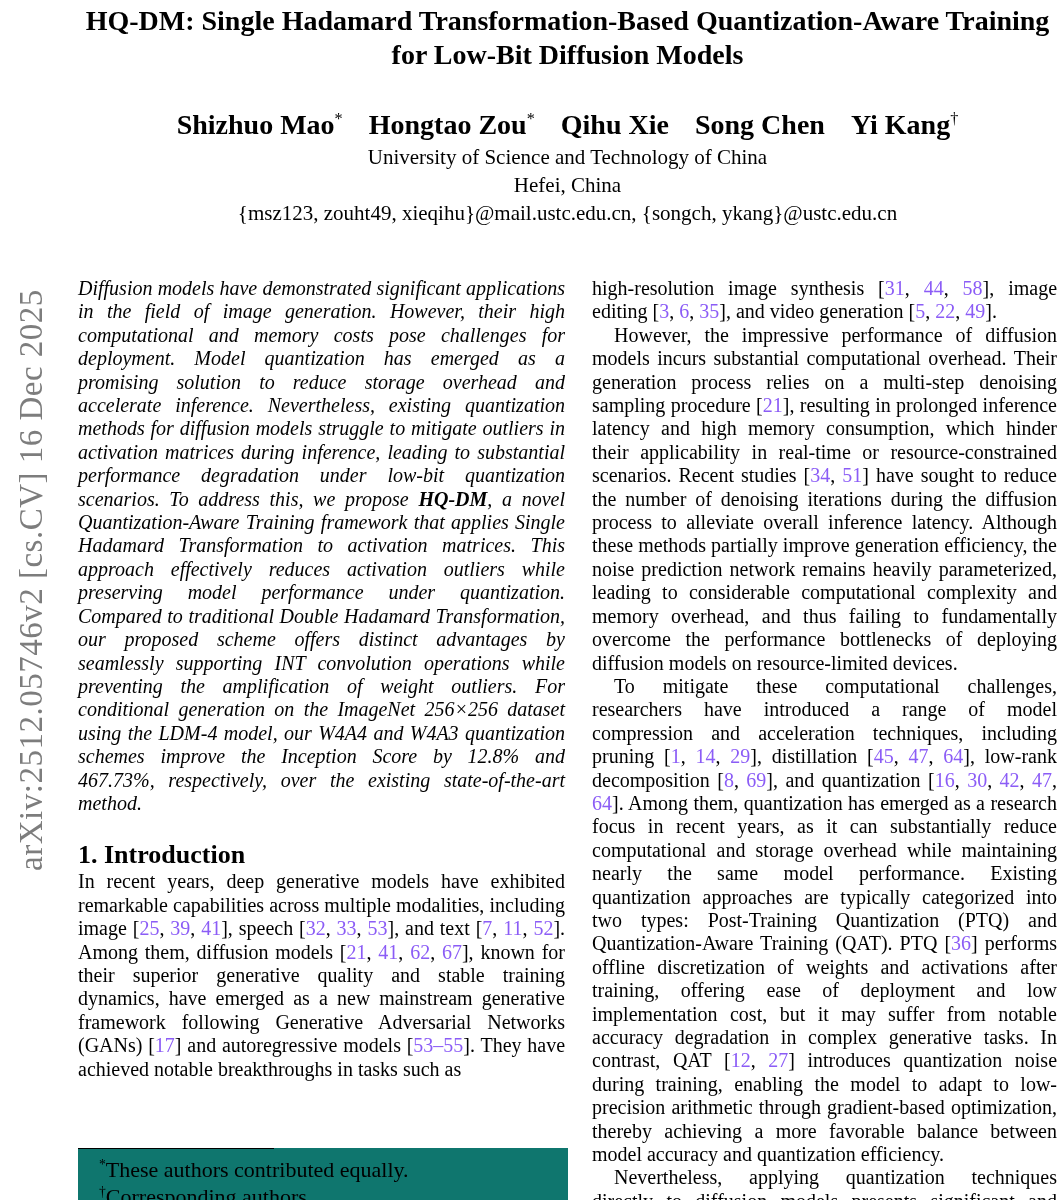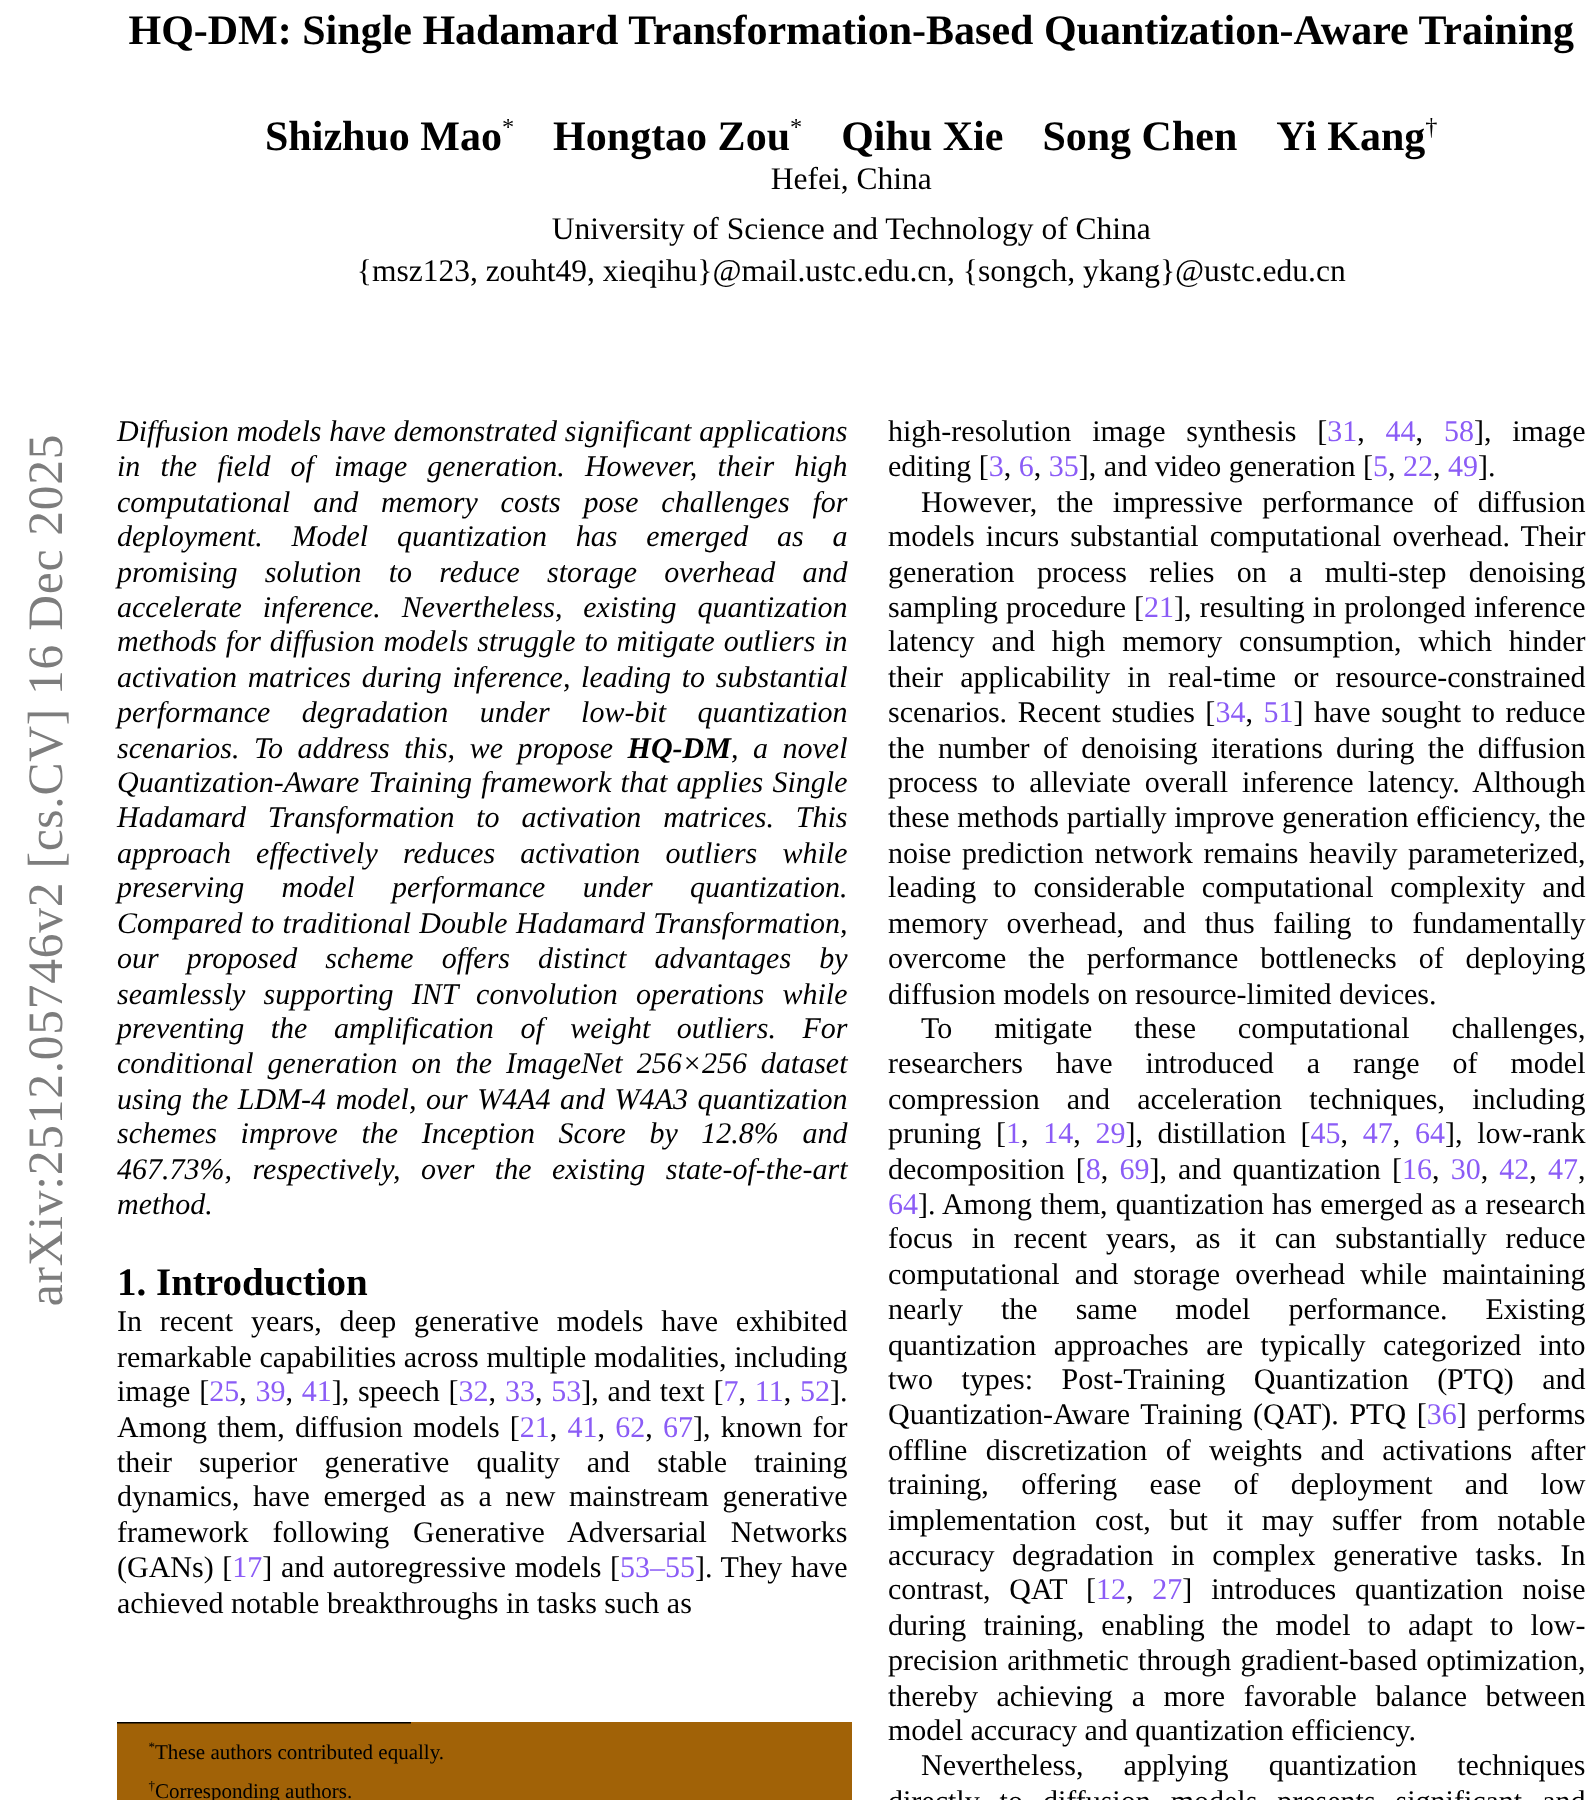--- a/index.html
+++ b/index.html
@@ -57,45 +57,46 @@
     hyphens: auto; -webkit-hyphens: auto;
   }
   .abstract-par { font-style: italic; }
   .indent { text-indent: 22px; }
   .cite { color: #8b5cf6; }
   .strong-em { font-weight: bold; }
 
   .footnotes {
     position: absolute; left: 78px; top: 1148px;
     width: 490px; height: 52px;
-    background: #a16207;
-    font-size: 14px; line-height: 21.5px;
+    background: #0f766e;
+    font-size: 22px; line-height: 21.5px;
   }
   .fn-rule { width: 196px; border-top: 1.6px solid #000; margin-bottom: 5px; }
   .footnote { padding-left: 21px; }
   .footnote sup { font-size: 0.62em; }
 </style>
 </head>
 <body>
 
 <div class="page">
 
   <div class="arxiv-sidebar">arXiv:2512.05746v2  [cs.CV]  16 Dec 2025</div>
 
   <div class="content">
 
     <header class="paper-header">
       <h1 class="title">
         <span style="display:block">HQ-DM: Single Hadamard Transformation-Based Quantization-Aware Training</span>
+        <span style="display:block">for Low-Bit Diffusion Models</span>
       </h1>
       <div class="authors">
         <span class="author"><span>Shizhuo Mao</span><sup>*</sup></span><span class="author"><span>Hongtao Zou</span><sup>*</sup></span><span class="author"><span>Qihu Xie</span><sup></sup></span><span class="author"><span>Song Chen</span><sup></sup></span><span class="author"><span>Yi Kang</span><sup>†</sup></span>
       </div>
+      <div class="affil affil-first">University of Science and Technology of China</div>
       <div class="affil">Hefei, China</div>
-      <div class="affil affil-first">University of Science and Technology of China</div>
       <div class="affil">{msz123, zouht49, xieqihu}@mail.ustc.edu.cn, {songch, ykang}@ustc.edu.cn</div>
     </header>
 
     <div class="columns">
       <div class="col-left">
         <p class="abstract-par"><span>Diffusion models have demonstrated significant applications in the field of image generation. However, their high computational and memory costs pose challenges for deployment. Model quantization has emerged as a promising solution to reduce storage overhead and accelerate inference. Nevertheless, existing quantization methods for diffusion models struggle to mitigate outliers in activation matrices during inference, leading to substantial performance degradation under low-bit quantization scenarios. To address this, we propose </span><span class="strong-em">HQ-DM</span><span>, a novel Quantization-Aware Training framework that applies Single Hadamard Transformation to activation matrices. This approach effectively reduces activation outliers while preserving model performance under quantization. Compared to traditional Double Hadamard Transformation, our proposed scheme offers distinct advantages by seamlessly supporting INT convolution operations while preventing the amplification of weight outliers. For conditional generation on the ImageNet 256×256 dataset using the LDM-4 model, our W4A4 and W4A3 quantization schemes improve the Inception Score by 12.8% and 467.73%, respectively, over the existing state-of-the-art method.</span></p>
         <h2 class="section-head">1. Introduction</h2>
         <p class="body-par"><span>In recent years, deep generative models have exhibited remarkable capabilities across multiple modalities, including image [</span><span class="cite">25</span><span>, </span><span class="cite">39</span><span>, </span><span class="cite">41</span><span>], speech [</span><span class="cite">32</span><span>, </span><span class="cite">33</span><span>, </span><span class="cite">53</span><span>], and text [</span><span class="cite">7</span><span>, </span><span class="cite">11</span><span>, </span><span class="cite">52</span><span>]. Among them, diffusion models [</span><span class="cite">21</span><span>, </span><span class="cite">41</span><span>, </span><span class="cite">62</span><span>, </span><span class="cite">67</span><span>], known for their superior generative quality and stable training dynamics, have emerged as a new mainstream generative framework following Generative Adversarial Networks (GANs) [</span><span class="cite">17</span><span>] and autoregressive models [</span><span class="cite">53–55</span><span>]. They have achieved notable breakthroughs in tasks such as</span></p>
       </div>
       <div class="col-right">

